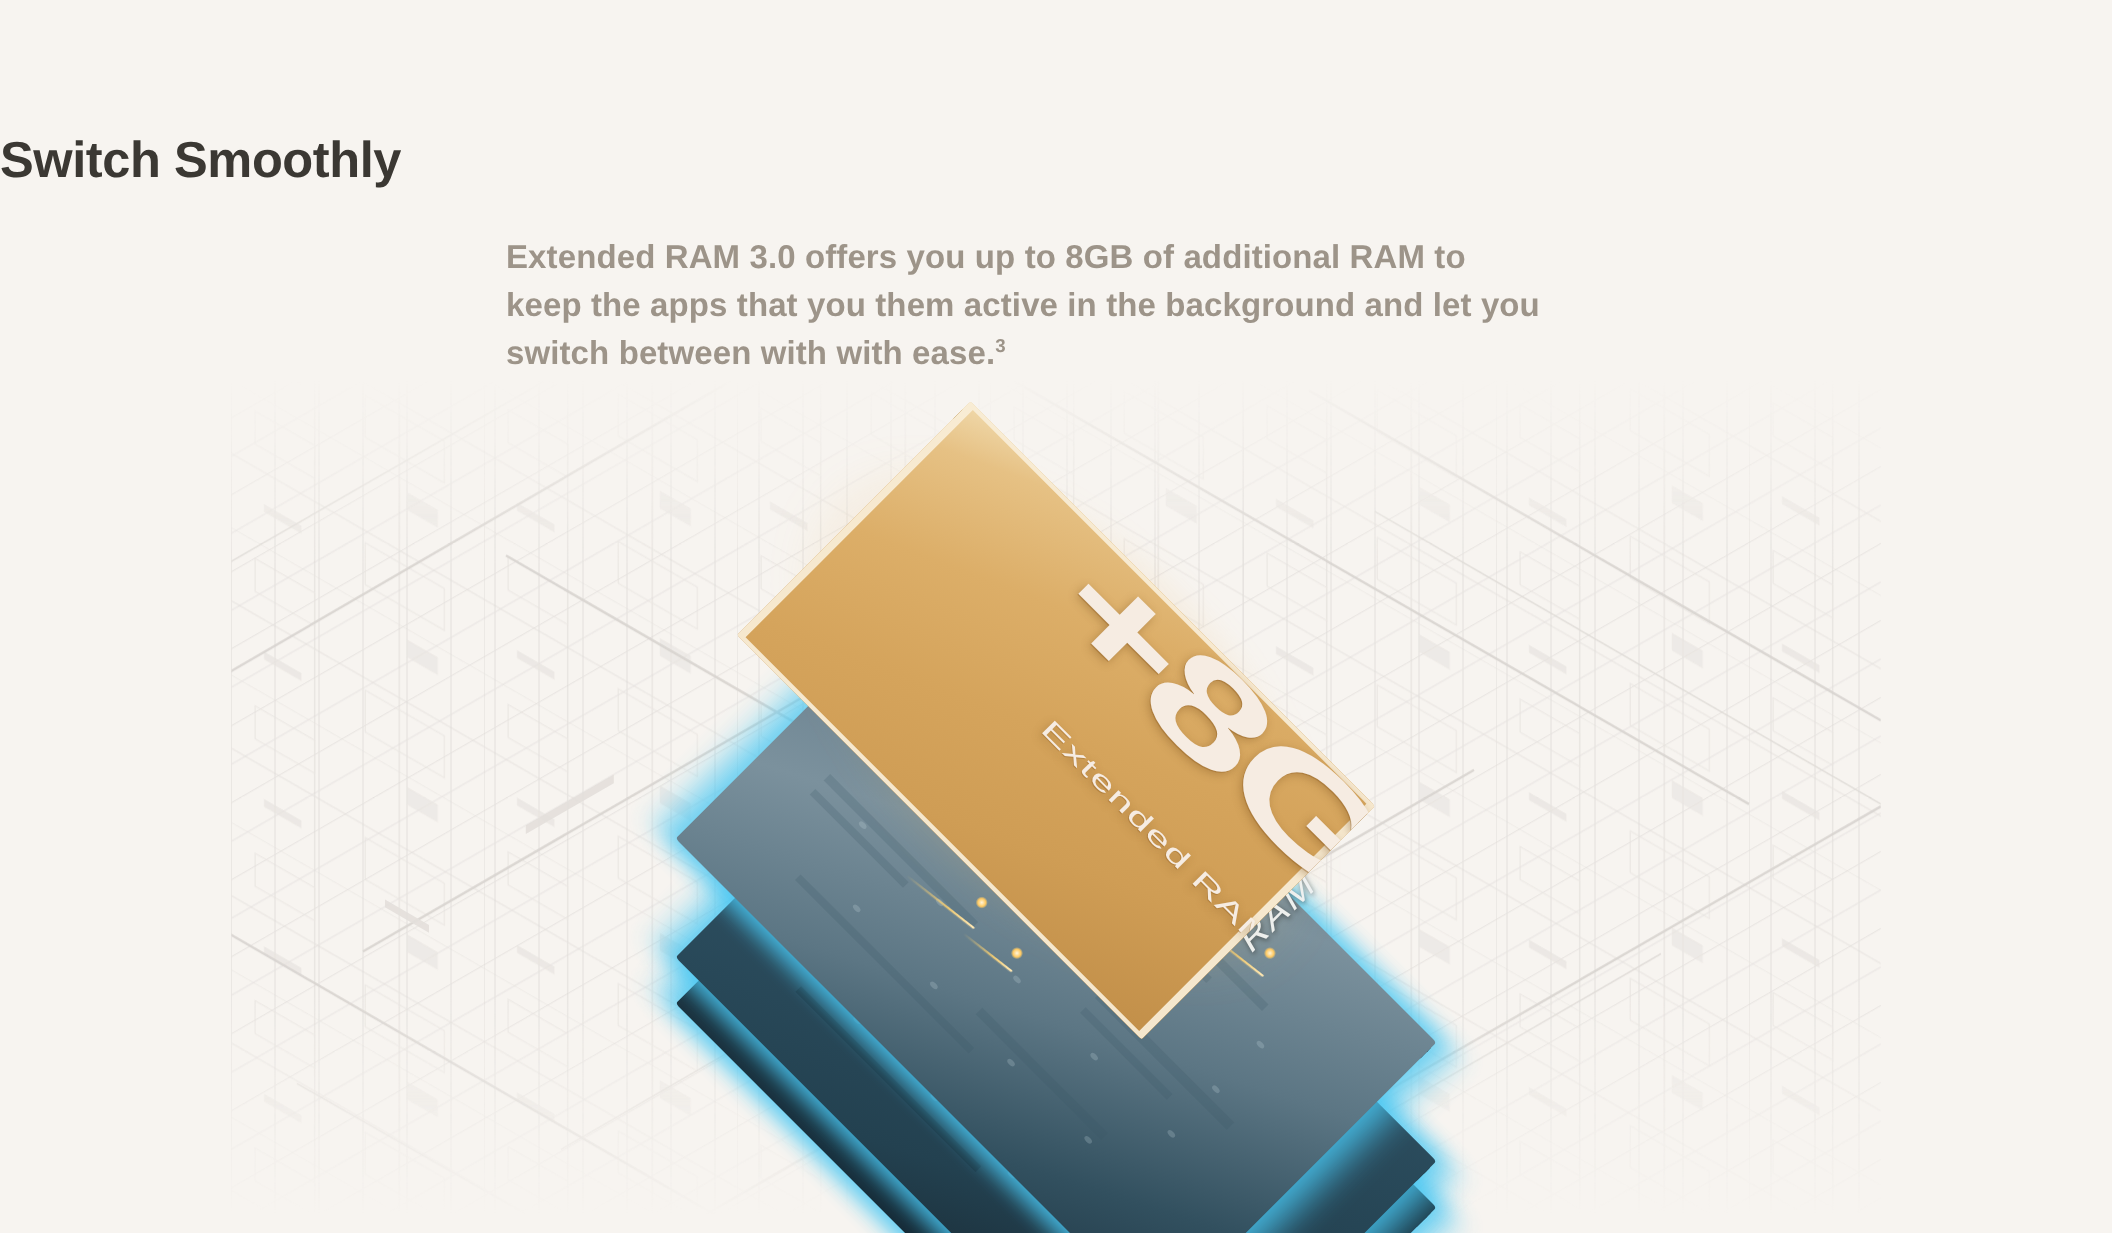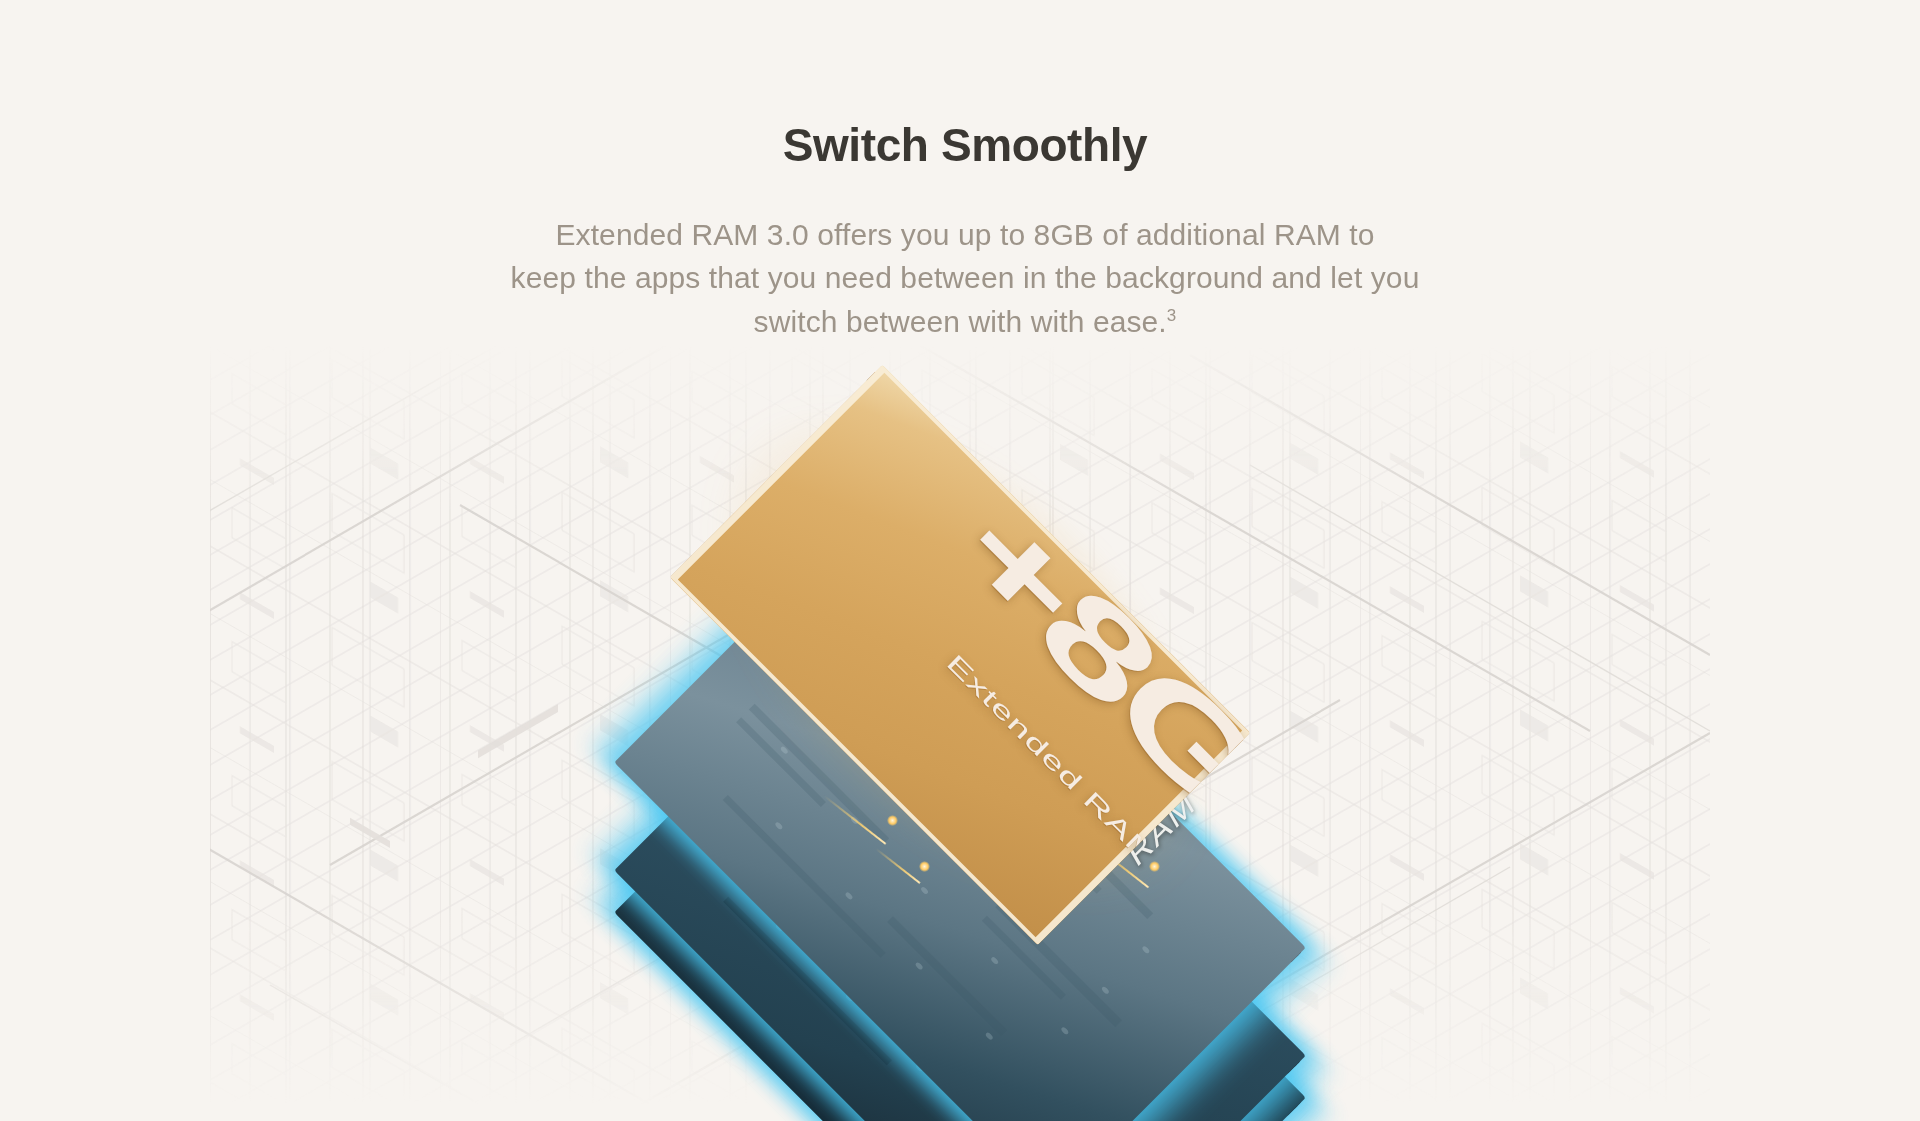--- a/index.html
+++ b/index.html
@@ -21,39 +21,37 @@
     position:relative;
     width:1920px; height:1121px;
     background:#f7f4f0;
     overflow:hidden;
   }
 
   
   #copy {
     position:absolute;
     left:0; right:0; top:0;
-    text-align:center;
     z-index:40;
-    padding-left:10px;
   }
 
   #headline {
     margin-top:120px;
     font-size:46px;
     font-weight:700;
     letter-spacing:-0.4px;
     color:#3b3833;
     line-height:1.1;
   }
 
   #subcopy {
     margin:42px auto 12px;
     max-width:1000px;
     font-size:30px;
-    font-weight:400;
+    font-weight:700;
     line-height:1.45;
     color:#9d9489;
     letter-spacing:0.1px;
   }
   #subcopy sup {
     font-size:17px;
     vertical-align:super;
     line-height:0;
   }
 
@@ -537,18 +535,18 @@
       </div>
     </div>
 
   </div>
 
   <div id="copy">
     <h1 id="headline">Switch Smoothly</h1>
 
     <p id="subcopy">
       <span>Extended RAM 3.0 offers you up to 8GB of additional RAM to</span><br>
-      <span>keep the apps that you need between in the background and let you</span><br>
+      <span>keep the apps that you them active in the background and let you</span><br>
       <span>switch between with with ease.</span><sup>3</sup>
     </p>
   </div>
 
 </div>
 
 </body></html>

